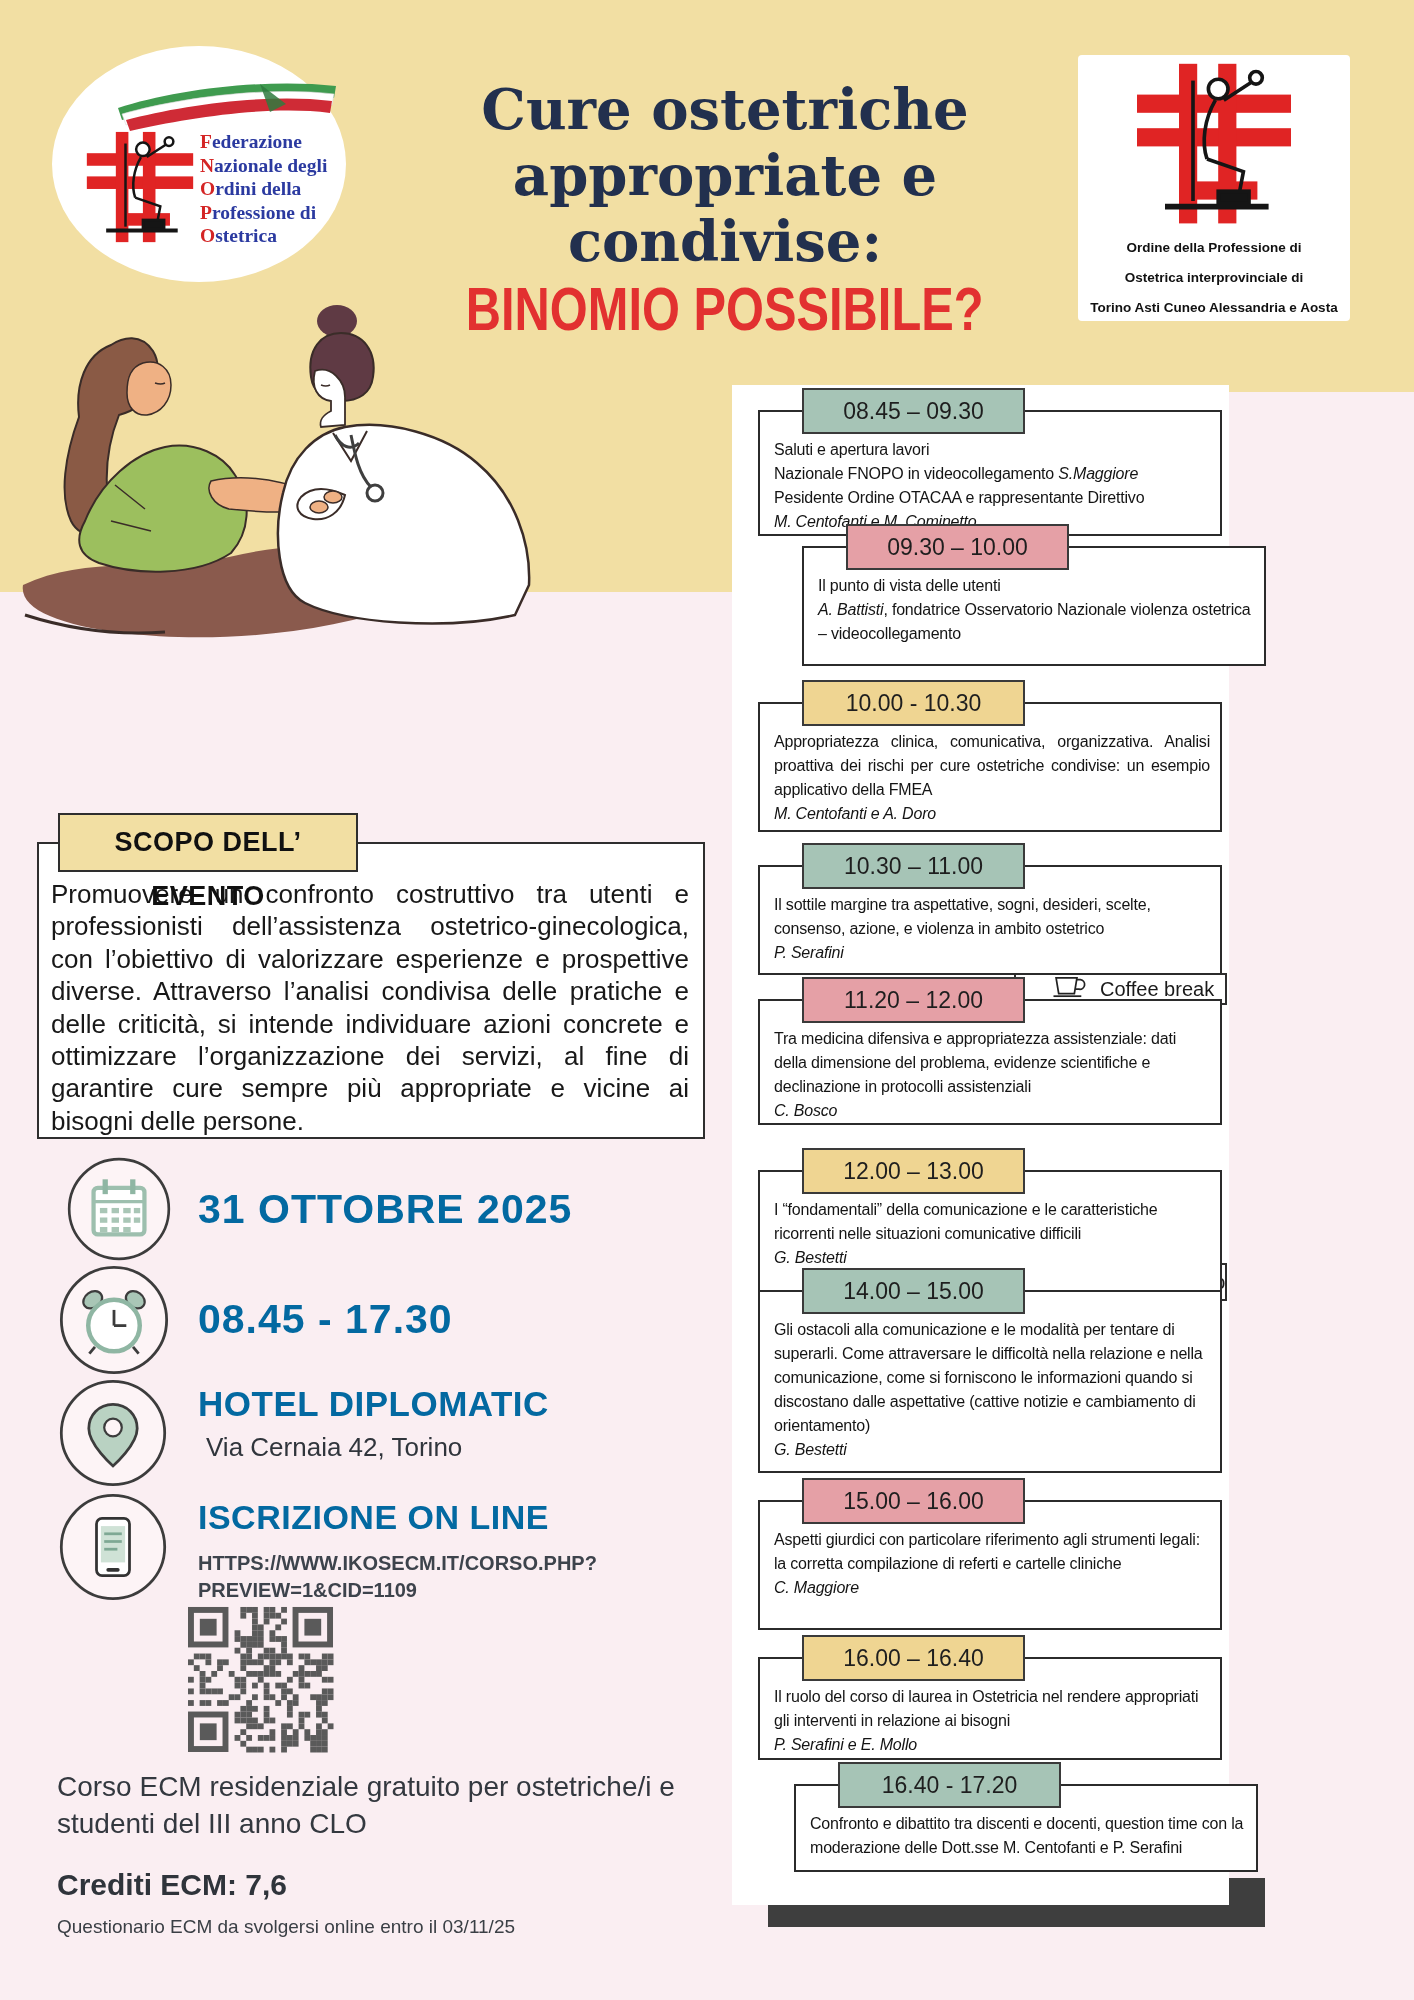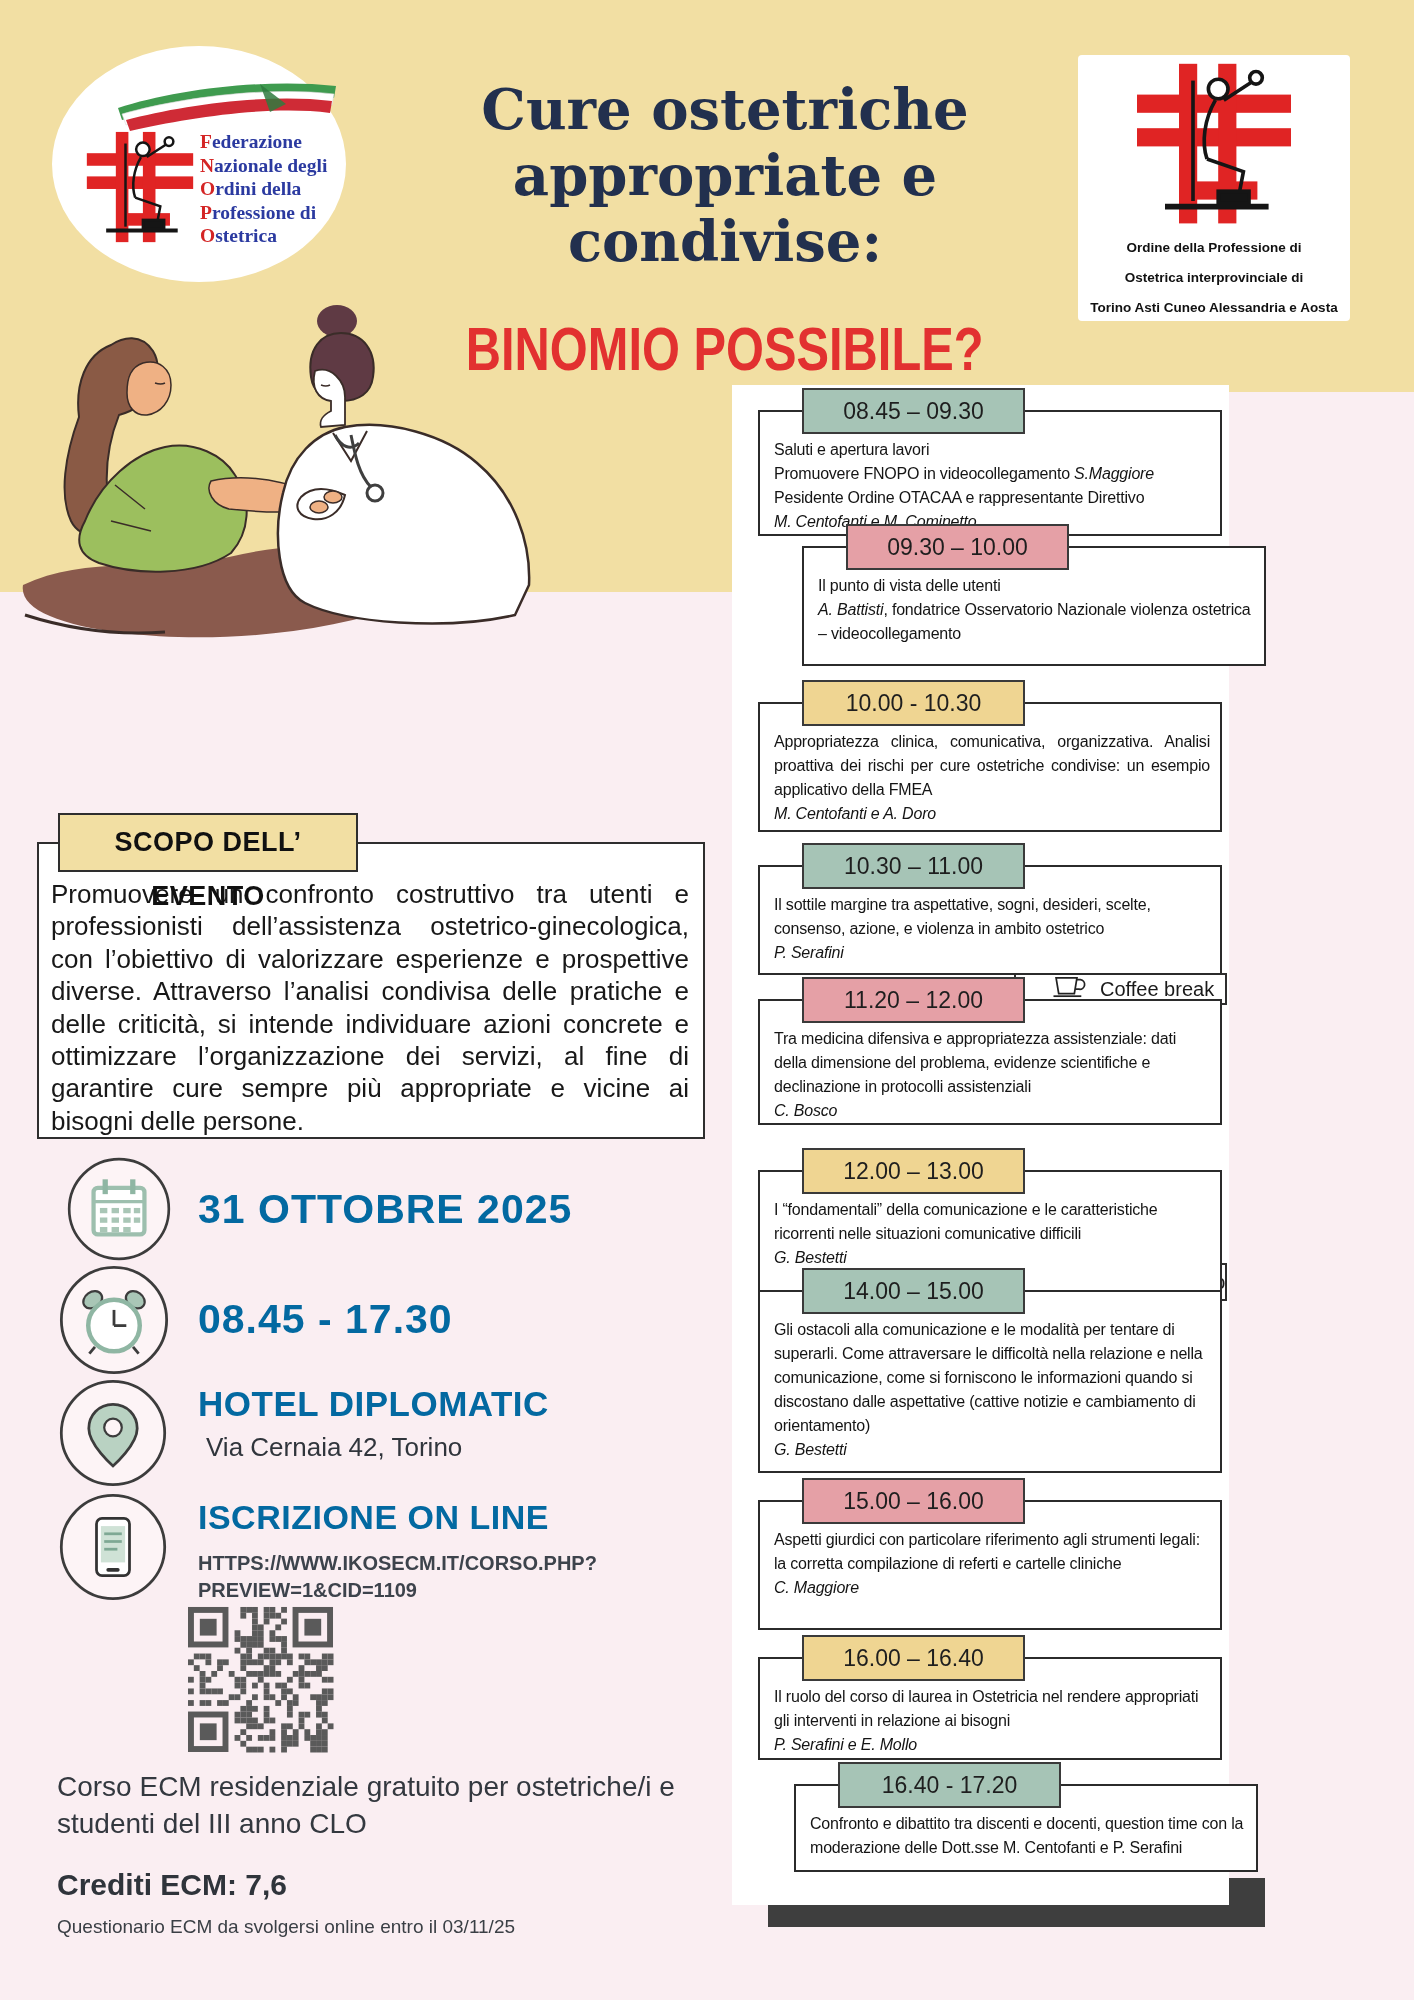--- a/index.html
+++ b/index.html
@@ -18,21 +18,21 @@
   .cross-svg-left{ position:absolute; left:34px; top:84px; width:108px; height:116px; }
   .fnopo-text{ position:absolute; left:148px; top:84px; width:150px;
                font-family:"Liberation Serif", serif; font-weight:700; font-size:19.5px;
                line-height:23.5px; color:#2b3aa0; }
   .red-init{ color:#d42525; }
 
   
   .title-block{ position:absolute; left:380px; top:76px; width:690px; text-align:center; }
   .title-line{ font-family:"DejaVu Serif", serif; font-weight:700; font-size:56px;
                line-height:66px; color:#22304e; }
-  .title-red-wrap{ margin-top:40px; }
+  .title-red-wrap{ }
   .title-red{ display:inline-block; font-size:61px; font-weight:800; color:#e23130;
               transform:scaleX(0.8); transform-origin:center; letter-spacing:0; white-space:nowrap; }
 
   
   .logo-right{ position:absolute; left:1078px; top:55px; width:272px; height:266px; background:#fff;
                border-radius:4px; }
   .cross-svg-right{ position:absolute; left:44px; top:6px; width:184px; height:168px; }
   .otacaa-text{ position:absolute; left:0; top:178px; width:272px; text-align:center;
                 font-weight:700; font-size:13.5px; line-height:30px; color:#111; }
 
@@ -491,21 +491,21 @@
         <path d="M15.3,15 v18" stroke="#222" stroke-width="2.4" fill="none"></path>
         <path d="M28,10 c4,3 4,9 0.5,12 l0,11" stroke="#222" stroke-width="2.2" fill="none"></path>
       </svg>
       <span class="break-label">Pausa pranzo</span>
     </div>
 
   <div class="session s1">
         <div class="chip tone-green">08.45 – 09.30</div>
         <div class="sbody">
           <p><span>Saluti e apertura lavori</span></p>
-          <p><span>Promuovere FNOPO in videocollegamento </span><span class="it">S.Maggiore</span></p>
+          <p><span>Nazionale FNOPO in videocollegamento </span><span class="it">S.Maggiore</span></p>
           <p><span>Pesidente Ordine OTACAA e rappresentante Direttivo</span></p>
           <p><span class="it">M. Centofanti e M. Cominetto</span></p>
         </div>
       </div>
       <div class="session s2">
         <div class="chip tone-pink">09.30 – 10.00</div>
         <div class="sbody">
           <p><span>Il punto di vista delle utenti</span></p>
           <p><span class="it">A. Battisti</span><span>, fondatrice Osservatorio Nazionale violenza ostetrica – videocollegamento</span></p>
         </div>

